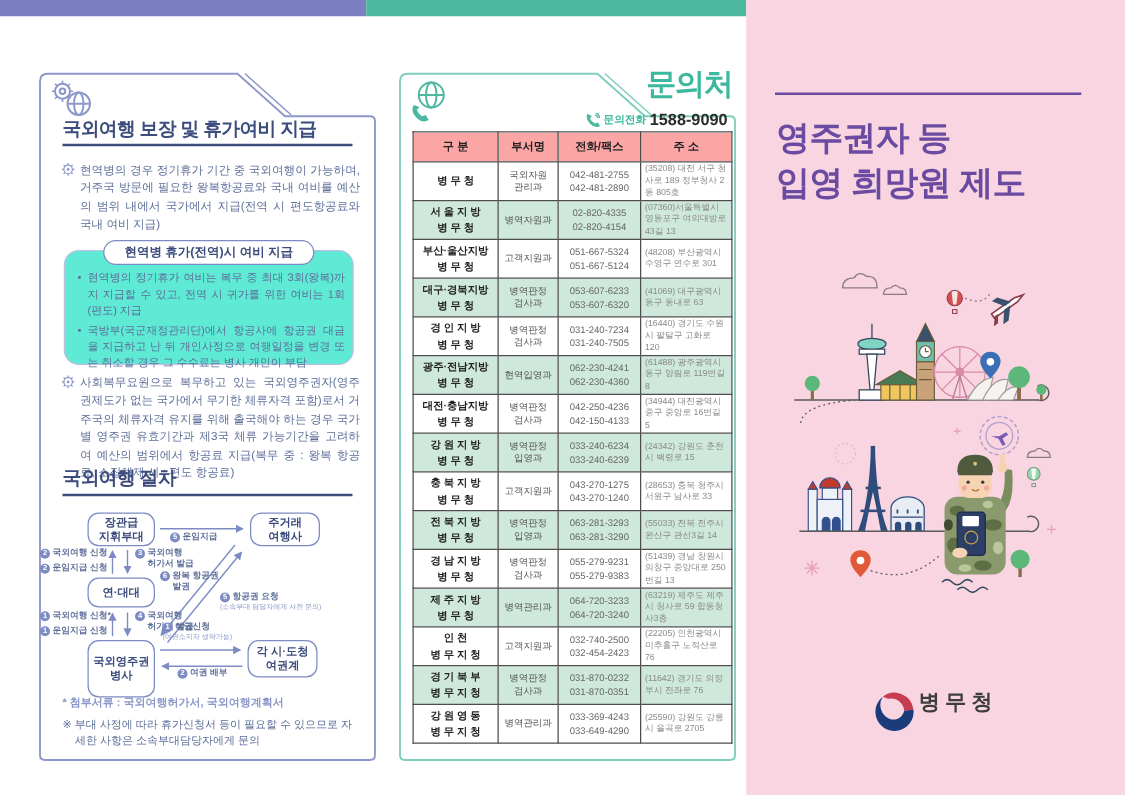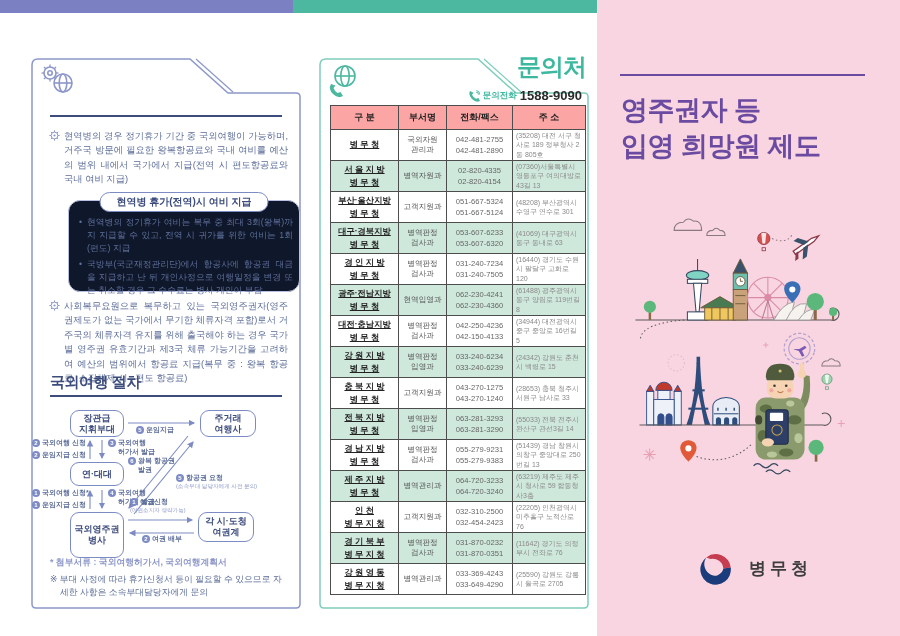--- a/index.html
+++ b/index.html
@@ -10,42 +10,42 @@
   
   .strip-purple { position:absolute; left:0; top:0; width:293px; height:13px; background:#7a80c2; }
   .strip-teal   { position:absolute; left:293px; top:0; width:304px; height:13px; background:#4db8a0; }
 
   
   .right-panel { position:absolute; left:597px; top:0; width:303px; height:636px; background:#f8d5e0; }
   .rp-rule { position:absolute; left:23px; top:74px; width:245px; height:2px; background:#6b4ba1; }
   .rp-title { position:absolute; left:24px; top:92px; font-size:27px; font-weight:800;
     color:#6b4ba1; line-height:1.35; letter-spacing:-0.5px; white-space:pre-line; }
   .rp-illust { position:absolute; left:16px; top:210px; }
-  .rp-logo { position:absolute; left:100px; top:550px; display:flex; align-items:center; gap:15px; }
+  .rp-logo { position:absolute; left:100px; top:550px; display:flex; align-items:flex-start; gap:1px; }
   .rp-logo-text { font-size:17px; font-weight:600; color:#3d3d3d; letter-spacing:4px; }
 
   
   .panel { position:absolute; top:57px; width:272px; height:553px; }
   .panel-left { left:30px; }
   .panel-mid  { left:318px; }
   .panel svg.outline { position:absolute; left:0; top:0; }
   .panel-body { position:absolute; left:0; top:0; width:272px; height:553px; }
 
   
   .lp-title { position:absolute; left:20px; font-size:15px; font-weight:800; color:#3c4c7c; letter-spacing:-0.5px; }
   .lp-title1 { top:37px; }
   .lp-rule { position:absolute; left:20px; width:232px; height:2px; background:#3c4c7c; }
   .lp-rule1 { top:58px; }
   .para { position:absolute; left:34px; width:224px; font-size:9.3px; line-height:1.55;
     color:#5d6e99; text-align:justify; }
   .para .gicon { position:absolute; left:-15px; top:1px; }
   .p1 { top:72px; }
   .p2 { top:242px; }
-  .benefit-box { position:absolute; left:38px; top:143px; width:232px; height:92px;
-    background:#0f172a; border:1px solid #b9c0e2; border-radius:12px; }
+  .benefit-box { position:absolute; left:21px; top:143px; width:232px; height:92px;
+    background:#5eead4; border:1px solid #b9c0e2; border-radius:12px; }
   .benefit-pill { position:absolute; left:50%; top:-9px; transform:translateX(-50%);
     background:#fff; border:1.4px solid #7d8bc4; border-radius:10px; padding:2px 16px;
     font-size:10px; font-weight:800; color:#3c4c7c; white-space:nowrap; }
   .benefit-box ul { position:absolute; left:10px; top:15px; width:214px; list-style:none; }
   .benefit-box li { position:relative; padding-left:8px; font-size:8.8px; line-height:1.45;
     color:#5d6e99; margin-bottom:4px; text-align:justify; }
   .benefit-box li::before { content:"•"; position:absolute; left:0; top:0; color:#5d6e99; }
   .lp-title2 { top:316px; }
   .lp-rule2 { top:338px; }
 
@@ -90,21 +90,21 @@
   .mp-phone-number { font-size:13px; font-weight:800; color:#2b2b2b; }
   .contact-table { position:absolute; left:12px; top:48px; width:255px;
     border-collapse:collapse; table-layout:fixed; }
   .contact-table th, .contact-table td { border:1px solid #4d4d4d; vertical-align:middle;
     padding:1px 2px; overflow:hidden; }
   .contact-table thead th { height:24px; background:#fca5a5; font-size:9px; font-weight:800;
     color:#222; text-align:center; }
   .contact-table tbody tr { height:31px; }
   .contact-table tbody tr:nth-child(even) { background:#cfe8dc; }
   .col-org { width:68px; } .col-dept { width:48px; } .col-tel { width:66px; } .col-addr { width:73px; }
-  td.c-org { font-size:8.3px; font-weight:800; color:#222; text-align:center; line-height:1.6;text-decoration:underline; }
+  td.c-org { font-size:8.3px; font-weight:800; color:#222; text-align:center; line-height:1.6; }
   td.c-dept { font-size:7.6px; color:#555; text-align:center; line-height:1.3; }
   td.c-telfax { font-size:7.6px; color:#666; text-align:center; line-height:1.45; }
   td.c-addr { font-size:7px; color:#8a8a8a; text-align:left; line-height:1.3; padding:1px 3px; }
 </style>
 </head>
 <body>
 
 <div class="strip-purple"></div>
 <div class="strip-teal"></div>
 
@@ -126,20 +126,21 @@
         <line x1="26" y1="10" x2="24.2" y2="11.8"></line>
           <line x1="15.8" y1="20.2" x2="14" y2="22"></line>
       </g>
       <circle cx="33" cy="26" r="9"></circle>
       <ellipse cx="33" cy="26" rx="3.8" ry="9"></ellipse>
       <line x1="24" y1="26" x2="42" y2="26"></line>
     </g>
   </svg>
 
   <div class="panel-body">
+    <div class="lp-title lp-title1">국외여행 보장 및 휴가여비 지급</div>
     <div class="lp-rule lp-rule1"></div>
 
     <div class="para p1">
       <svg class="gicon" width="11" height="11" viewBox="0 0 11 11">
         <circle cx="5.5" cy="5.5" r="3.4" fill="none" stroke="#8d97c9" stroke-width="1"></circle>
         <circle cx="5.5" cy="5.5" r="1.1" fill="#8d97c9"></circle>
         <g stroke="#8d97c9" stroke-width="1">
           <line x1="5.5" y1="0.4" x2="5.5" y2="2"></line>
             <line x1="5.5" y1="9" x2="5.5" y2="10.6"></line>
           <line x1="0.4" y1="5.5" x2="2" y2="5.5"></line>
@@ -430,21 +431,21 @@
 병 무 청</td>
             <td class="c-dept pre">병역관리과</td>
             <td class="c-telfax pre">064-720-3233
 064-720-3240</td>
             <td class="c-addr pre">(63219) 제주도 제주시 청사로 59 합동청사3층</td>
           </tr>
           <tr>
             <td class="c-org pre">인          천
 병 무 지 청</td>
             <td class="c-dept pre">고객지원과</td>
-            <td class="c-telfax pre">032-310-2500
+            <td class="c-telfax pre">032-740-2500
 032-454-2423</td>
             <td class="c-addr pre">(22205) 인천광역시 미추홀구 노적산로 76</td>
           </tr>
           <tr>
             <td class="c-org pre">경 기 북 부
 병 무 지 청</td>
             <td class="c-dept pre">병역판정
 검사과</td>
             <td class="c-telfax pre">031-870-0232
 031-870-0351</td>

